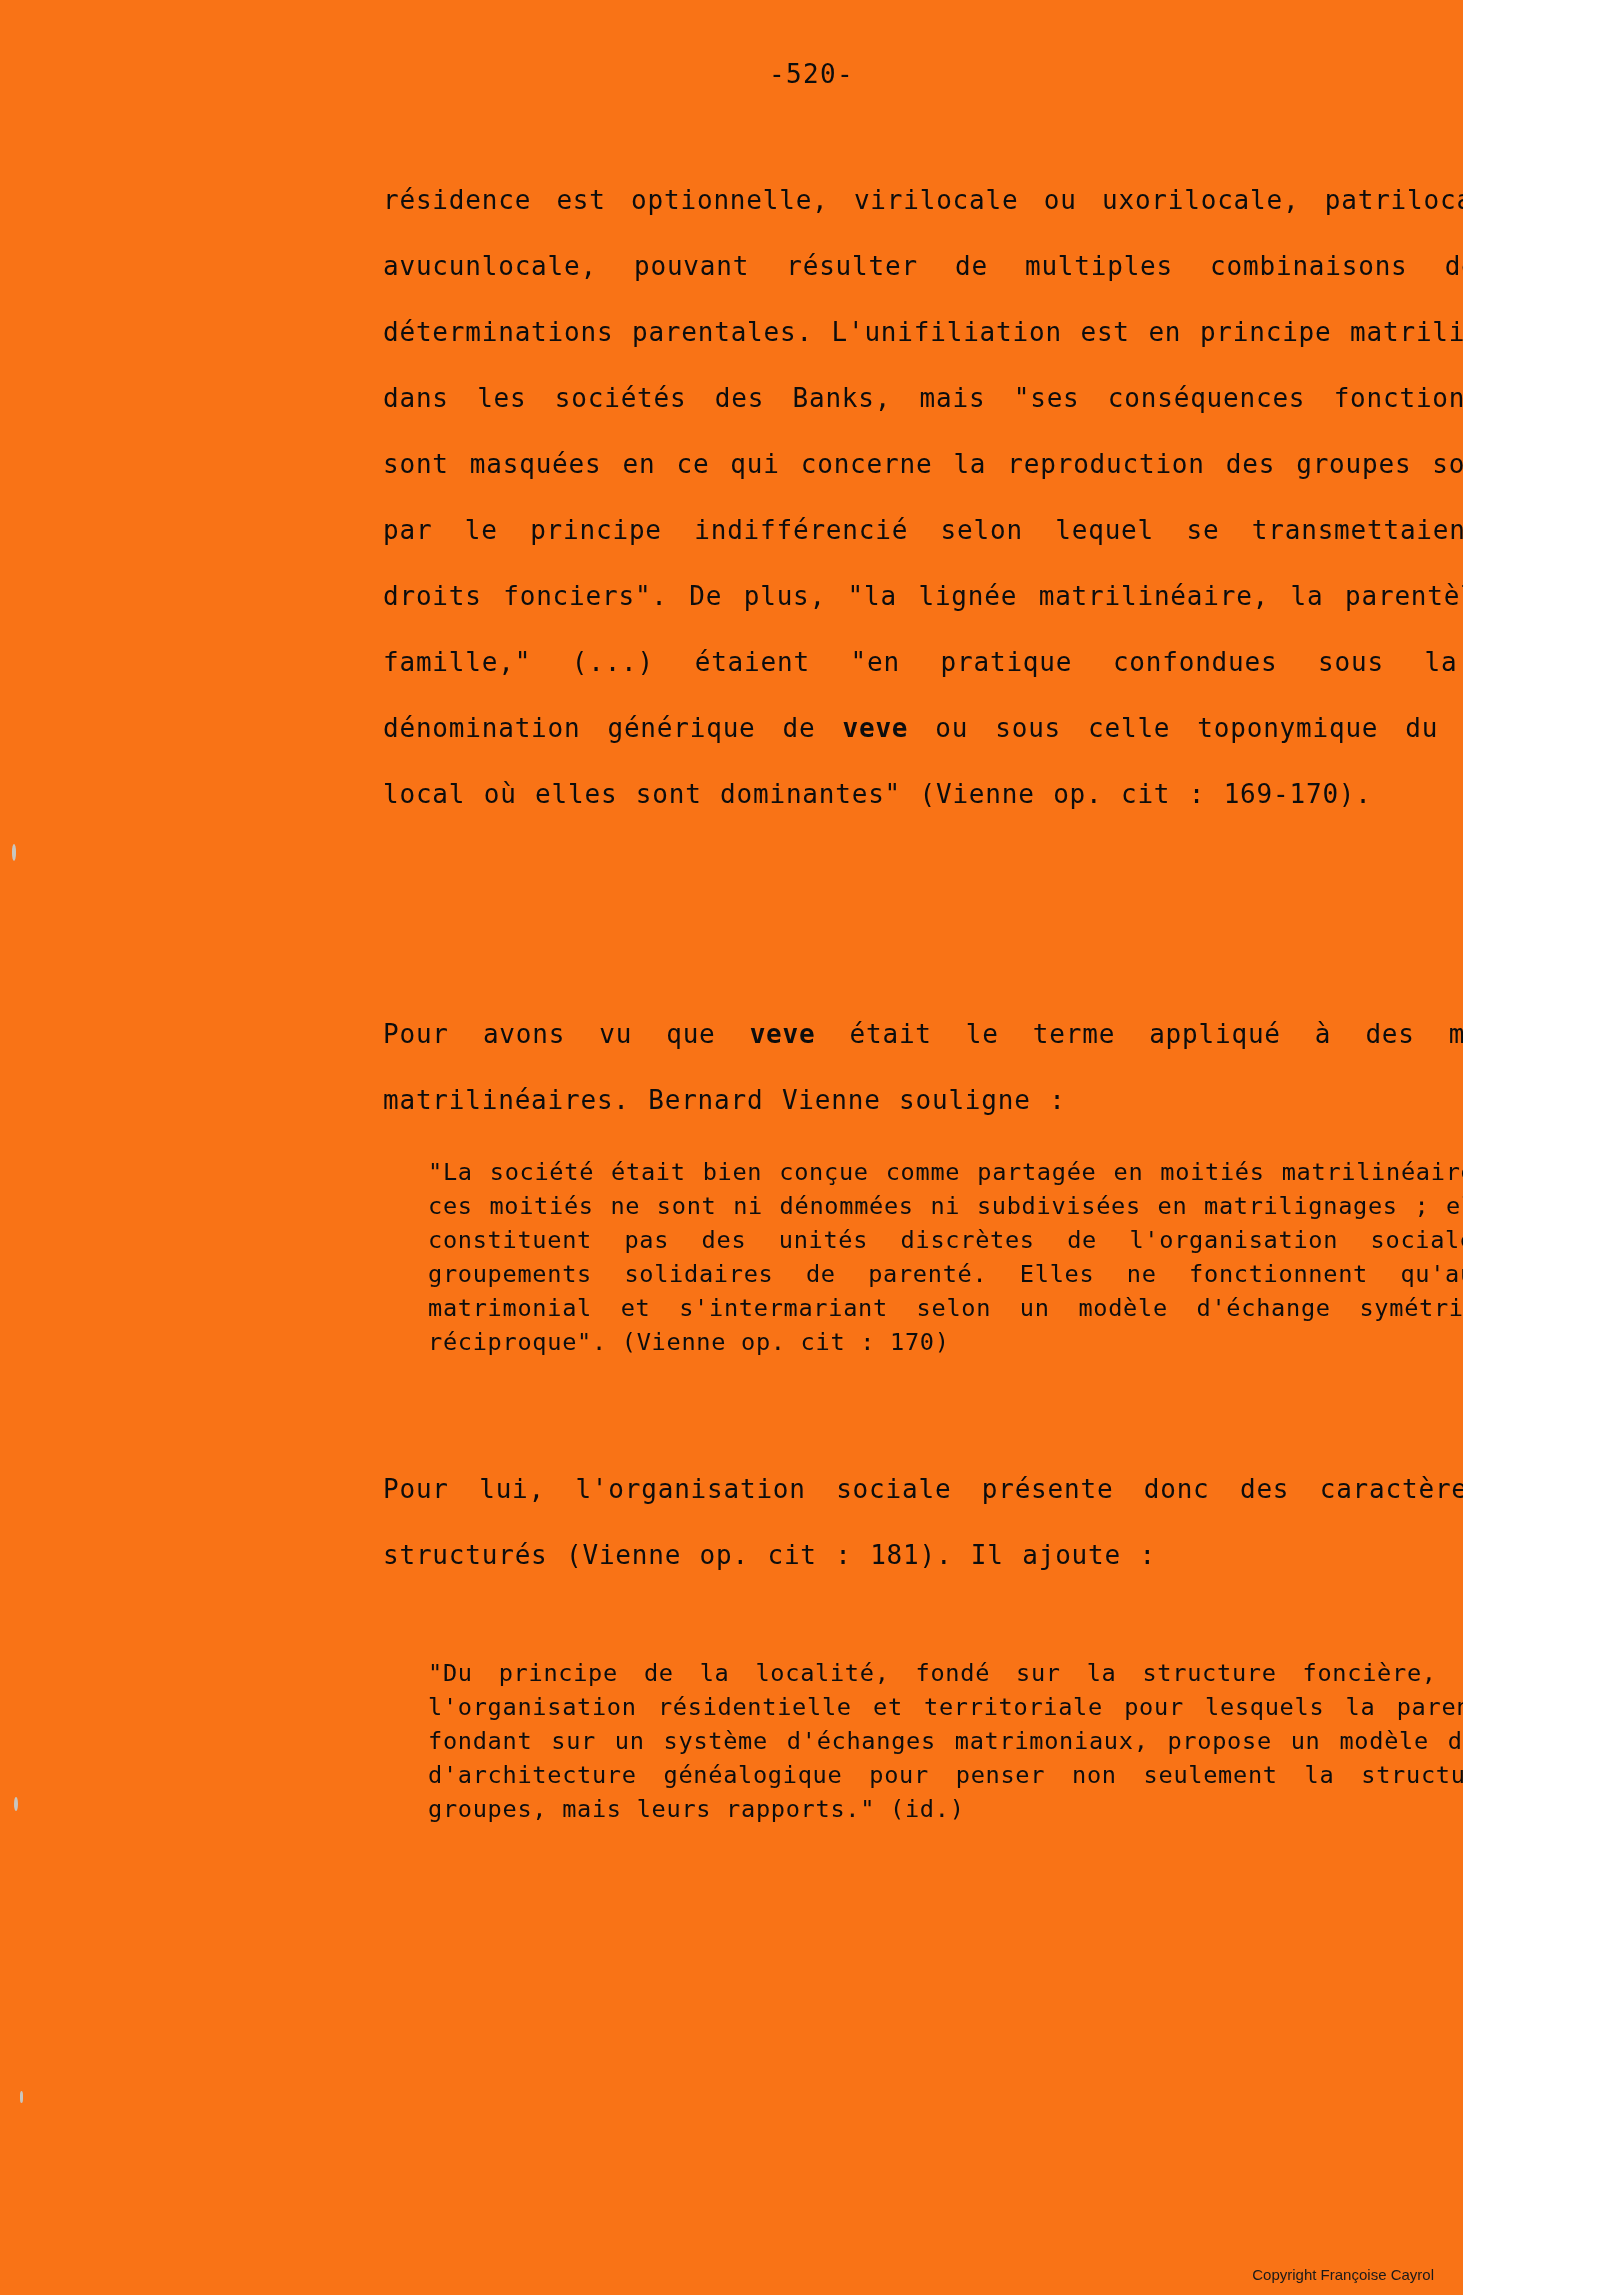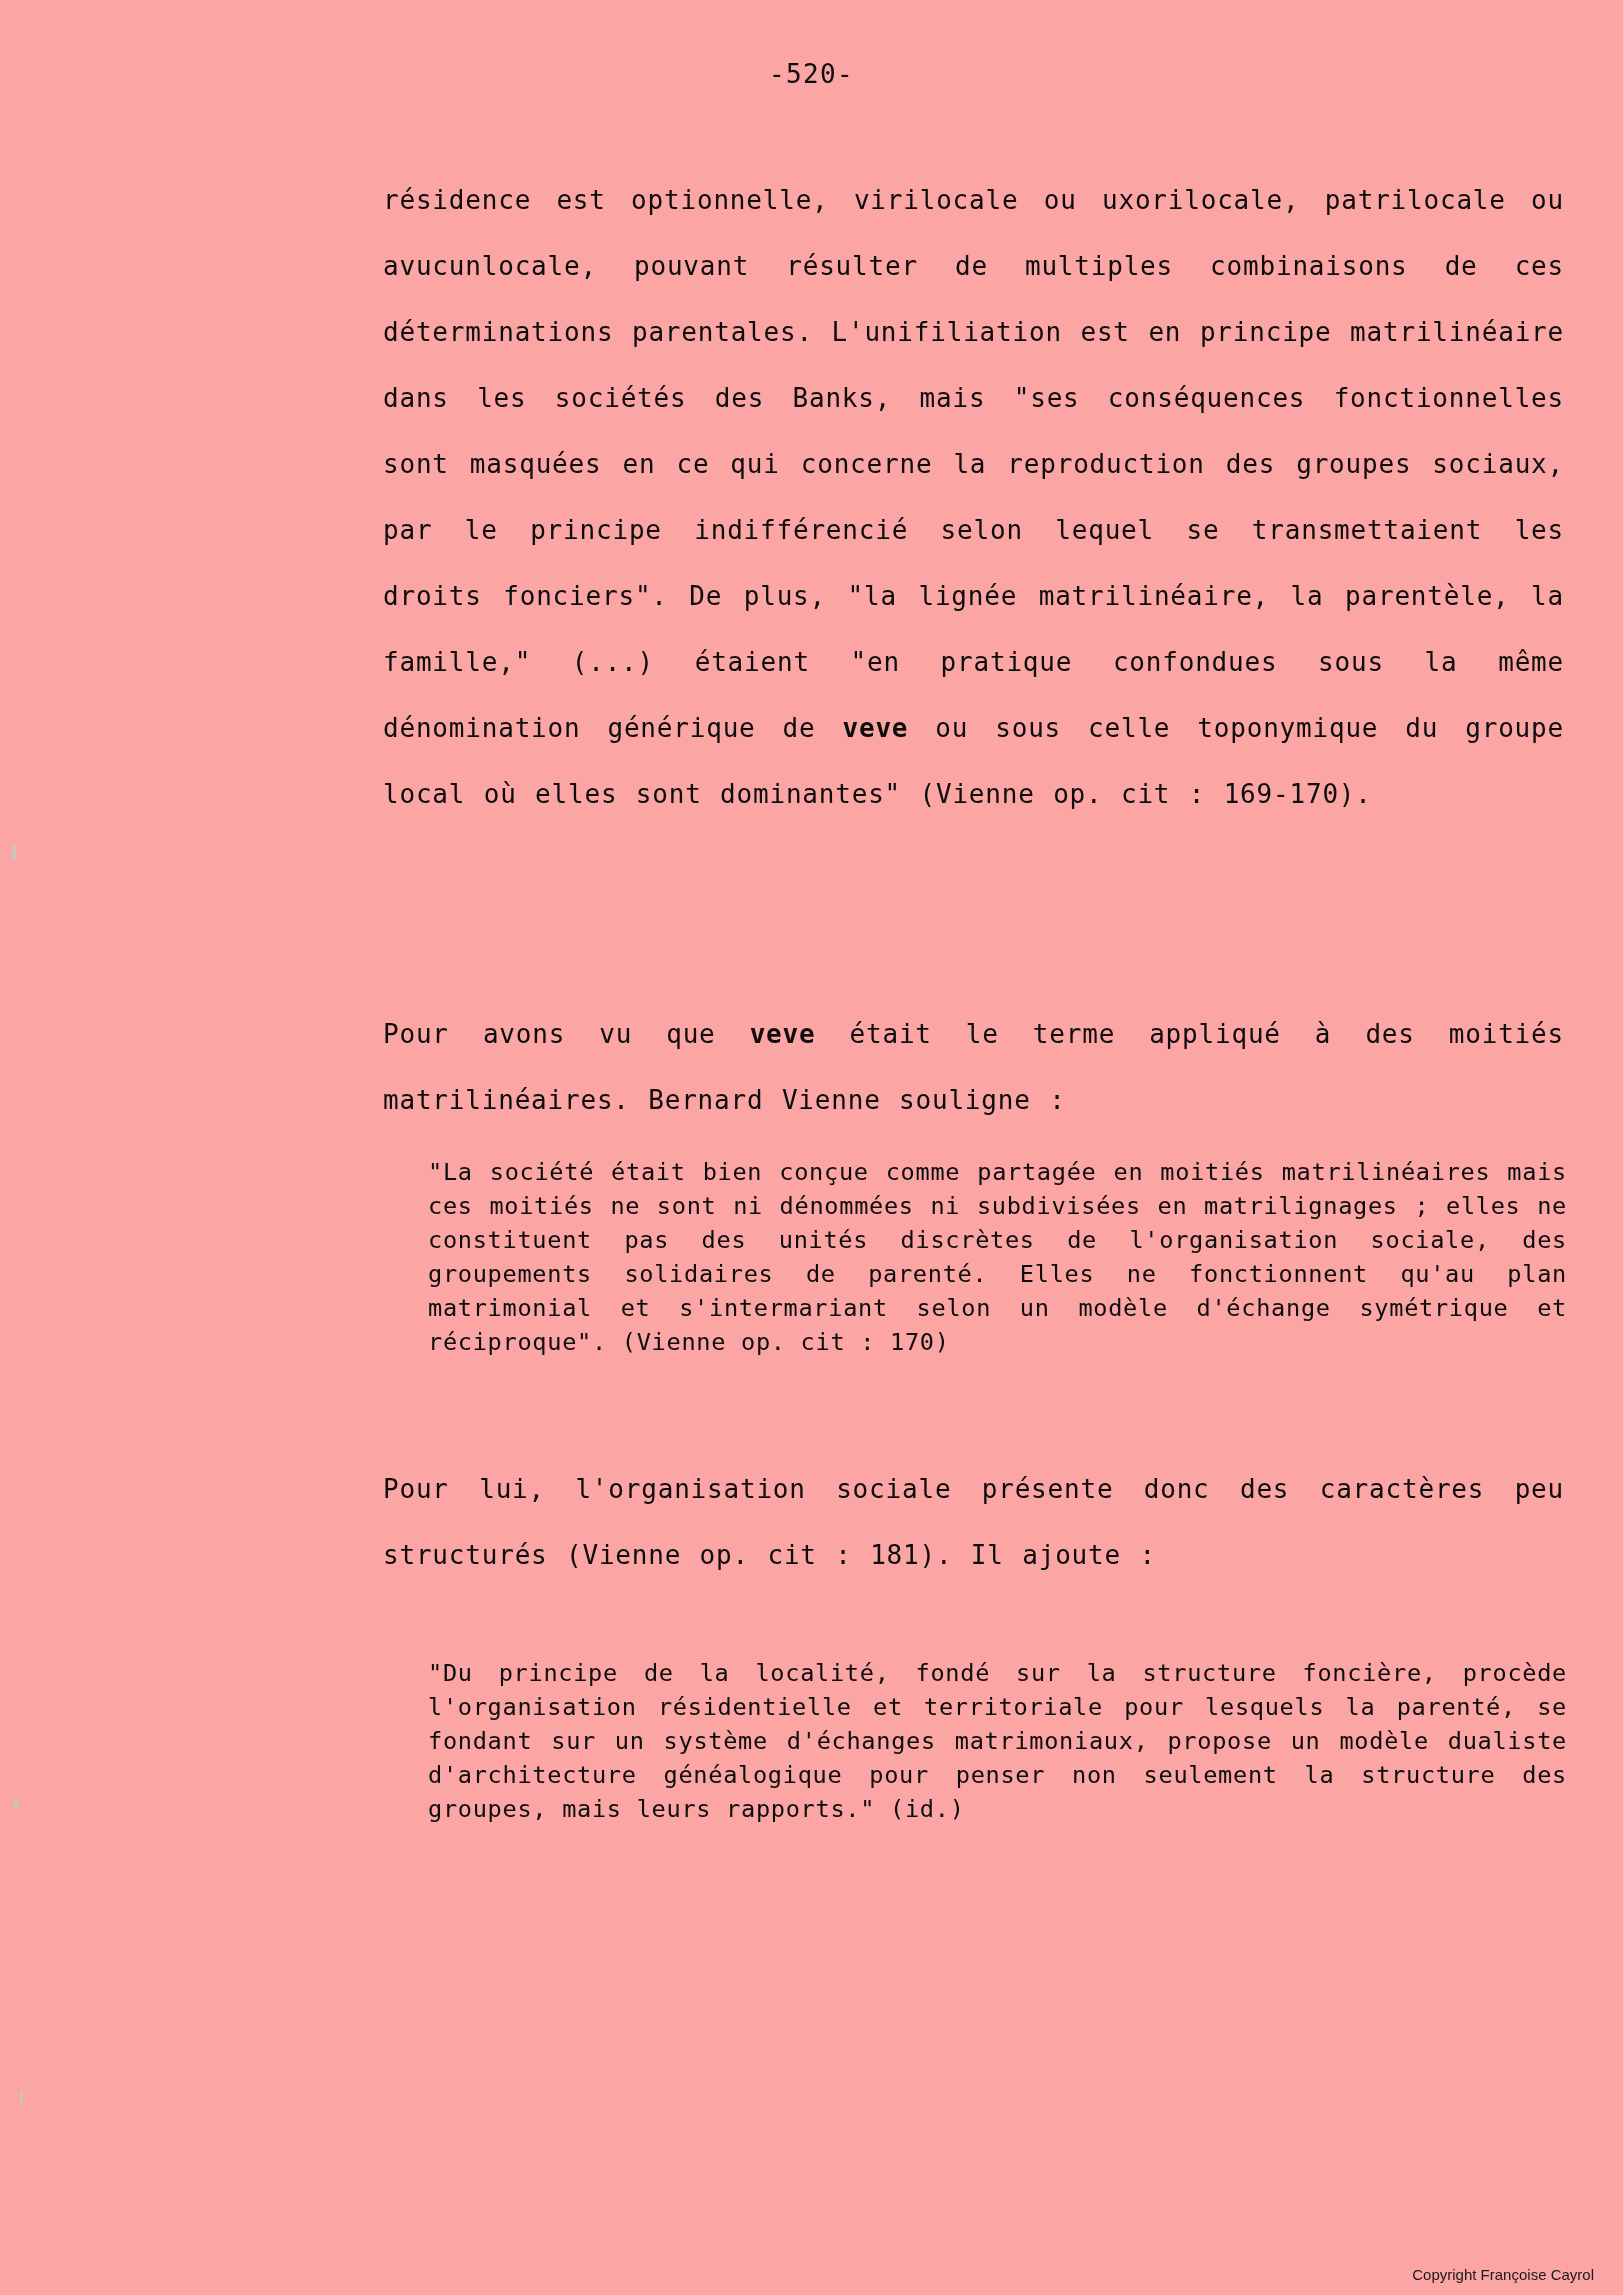--- a/index.html
+++ b/index.html
@@ -6,23 +6,23 @@
     margin: 0;
     padding: 0;
     background: #ffffff;
   }
   body {
     font-family: "DejaVu Sans Mono", monospace;
     color: #0d0d0d;
   }
   .page {
     position: relative;
-    width: 1623px;
+    width: 1463px;
     height: 2295px;
-    background: #fca5a5;
+    background: #f97316;
     overflow: hidden;
   }
   .page-number {
     position: absolute;
     top: 59px;
     left: 0;
     width: 1623px;
     text-align: center;
     font-size: 26px;
     letter-spacing: 1.3px;

